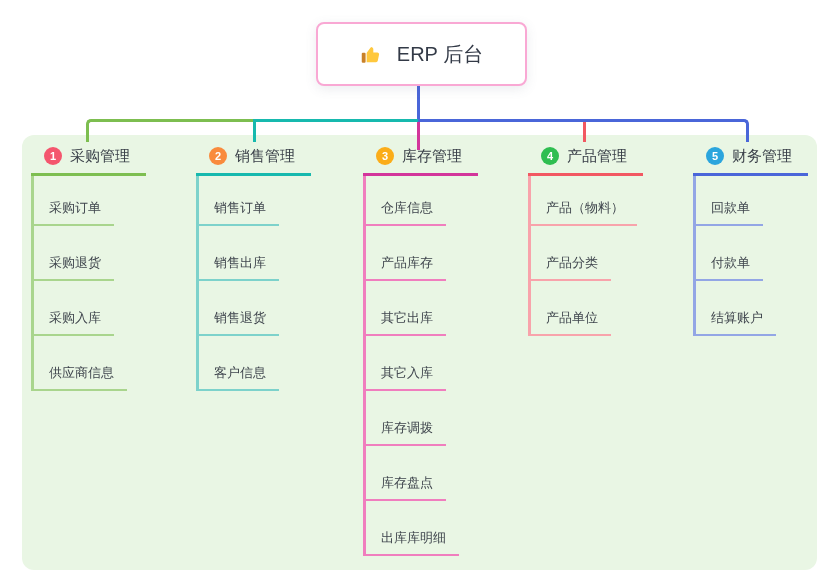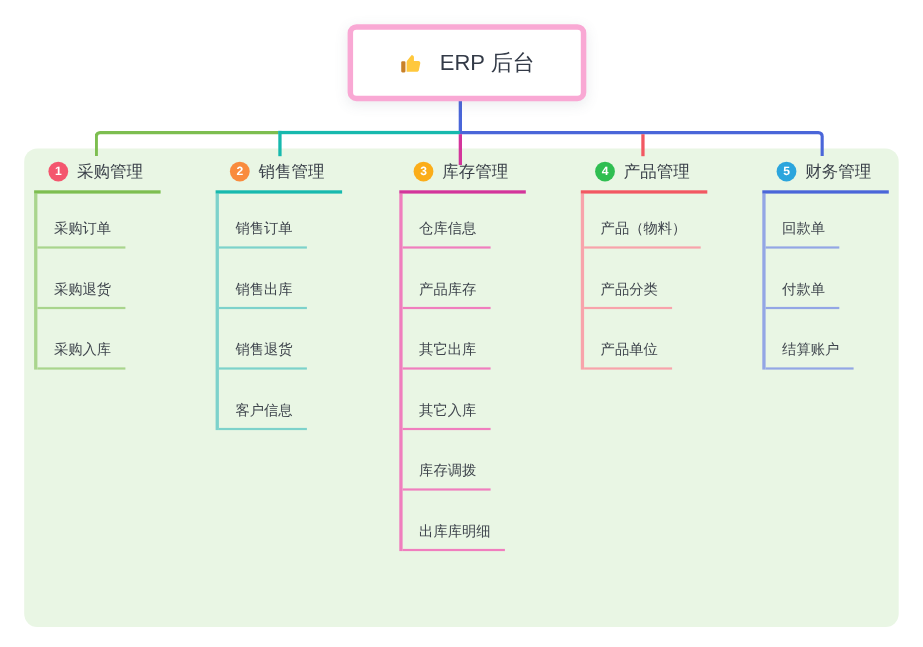--- a/index.html
+++ b/index.html
@@ -7,21 +7,21 @@
     position:relative;width:839px;height:588px;overflow:hidden;
     font-family:"Liberation Sans","DejaVu Sans",sans-serif;
     background:#ffffff;
   }
   .panel{
     position:absolute;left:22px;top:135px;width:795px;height:435px;
     border-radius:12px;
   }
   .root-node{
     position:absolute;left:316px;top:22px;width:207px;height:60px;
-    background:#ffffff;border:5px solid #f9a8d4;border-radius:8px;
+    background:#ffffff;border:2px solid #f9a8d4;border-radius:8px;
     box-shadow:0 3px 12px rgba(90,100,120,.12);
     display:flex;align-items:center;justify-content:center;gap:16px;
     font-size:20px;font-weight:500;color:#333a47;z-index:3;
   }
   .root-node .ricon{display:flex;align-items:center;}
   .seg{position:absolute;box-sizing:border-box;}
   .branch{position:absolute;top:146px;z-index:2;}
   .branch-head{
     display:inline-flex;align-items:center;gap:8px;
     padding:0 16px 7px 13px;
@@ -79,20 +79,23 @@
         </div><div class="branch-body">
           <div class="child">
             <span class="child-label">采购订单</span>
           </div>
           <div class="child">
             <span class="child-label">采购退货</span>
           </div>
           <div class="child">
             <span class="child-label">采购入库</span>
           </div>
+          <div class="child">
+            <span class="child-label">供应商信息</span>
+          </div>
         </div></div>
       <div class="branch" style="left: 196px; --line: #17B9AE; --light: #7DD2CB;"><div class="branch-head">
           <span class="badge" style="background: rgb(249, 139, 61);">2</span>
           <span class="branch-label">销售管理</span>
         </div><div class="branch-body">
           <div class="child">
             <span class="child-label">销售订单</span>
           </div>
           <div class="child">
             <span class="child-label">销售出库</span>
@@ -117,20 +120,23 @@
           <div class="child">
             <span class="child-label">其它出库</span>
           </div>
           <div class="child">
             <span class="child-label">其它入库</span>
           </div>
           <div class="child">
             <span class="child-label">库存调拨</span>
           </div>
           <div class="child">
+            <span class="child-label">库存盘点</span>
+          </div>
+          <div class="child">
             <span class="child-label">出库库明细</span>
           </div>
         </div></div>
       <div class="branch" style="left: 528px; --line: #F25862; --light: #F8A3AB;"><div class="branch-head">
           <span class="badge" style="background: rgb(47, 190, 81);">4</span>
           <span class="branch-label">产品管理</span>
         </div><div class="branch-body">
           <div class="child">
             <span class="child-label">产品（物料）</span>
           </div>

